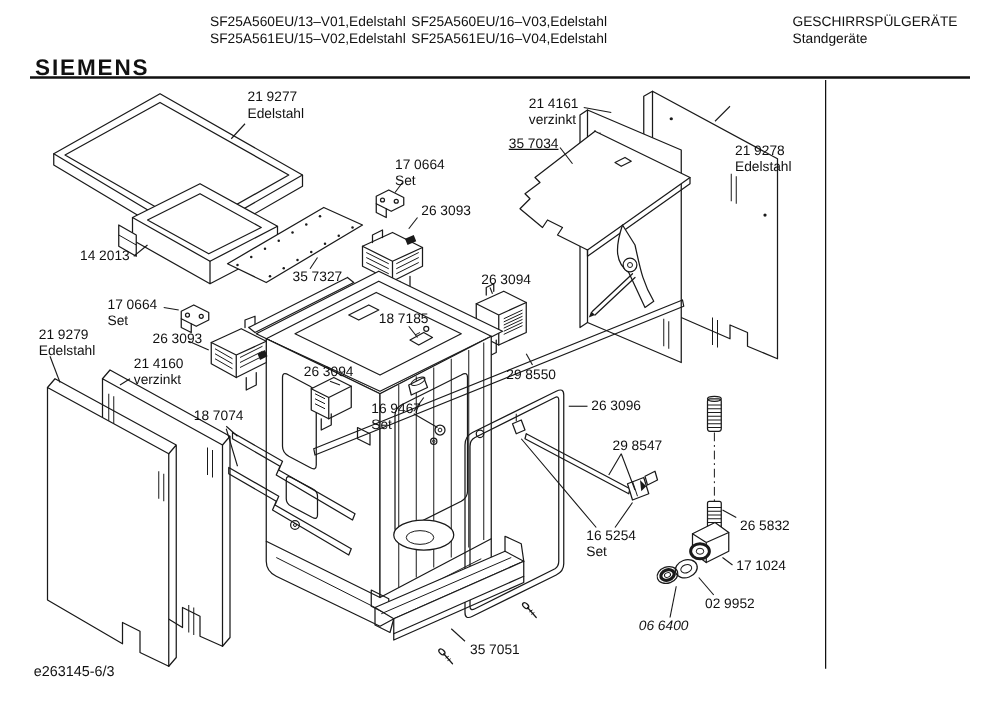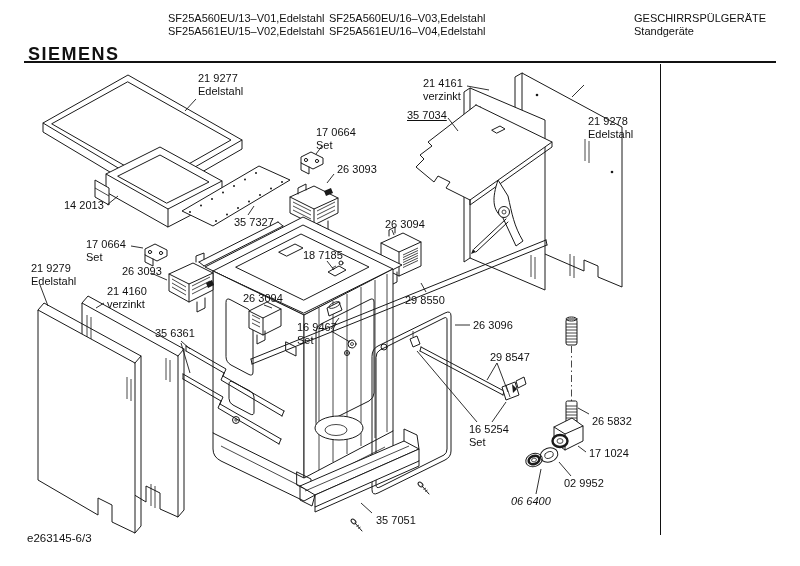--- a/index.html
+++ b/index.html
@@ -298,21 +298,21 @@
       <div class="plabel" style="left: 337px; top: 163px;"><span>26 3093</span></div>
       <div class="plabel" style="left: 385px; top: 218px;"><span>26 3094</span></div>
       <div class="plabel" style="left: 407px; top: 109px; text-decoration: underline;"><span>35 7034</span></div>
       <div class="plabel" style="left: 423px; top: 77px;"><span>21 4161</span><br><span>verzinkt</span></div>
       <div class="plabel" style="left: 588px; top: 70px; margin-top: 45px;"><span>21 9278</span><br><span>Edelstahl</span></div>
       <div class="plabel" style="left: 303px; top: 249px;"><span>18 7185</span></div>
       <div class="plabel" style="left: 243px; top: 292px;"><span>26 3094</span></div>
       <div class="plabel" style="left: 297px; top: 321px;"><span>16 9467</span><br><span>Set</span></div>
       <div class="plabel" style="left: 405px; top: 294px;"><span>29 8550</span></div>
       <div class="plabel" style="left: 473px; top: 319px;"><span>26 3096</span></div>
-      <div class="plabel" style="left: 155px; top: 327px;"><span>35 6361</span></div>
+      <div class="plabel" style="left: 155px; top: 327px;"><span>18 7074</span></div>
       <div class="plabel" style="left: 31px; top: 262px;"><span>21 9279</span><br><span>Edelstahl</span></div>
       <div class="plabel" style="left: 107px; top: 285px;"><span>21 4160</span><br><span>verzinkt</span></div>
       <div class="plabel" style="left: 86px; top: 238px;"><span>17 0664</span><br><span>Set</span></div>
       <div class="plabel" style="left: 122px; top: 265px;"><span>26 3093</span></div>
       <div class="plabel" style="left: 490px; top: 351px;"><span>29 8547</span></div>
       <div class="plabel" style="left: 469px; top: 423px;"><span>16 5254</span><br><span>Set</span></div>
       <div class="plabel" style="left: 592px; top: 415px;"><span>26 5832</span></div>
       <div class="plabel" style="left: 589px; top: 447px;"><span>17 1024</span></div>
       <div class="plabel" style="left: 564px; top: 477px;"><span>02 9952</span></div>
       <div class="plabel" style="left: 511px; top: 495px; font-style: italic;"><span>06 6400</span></div>

